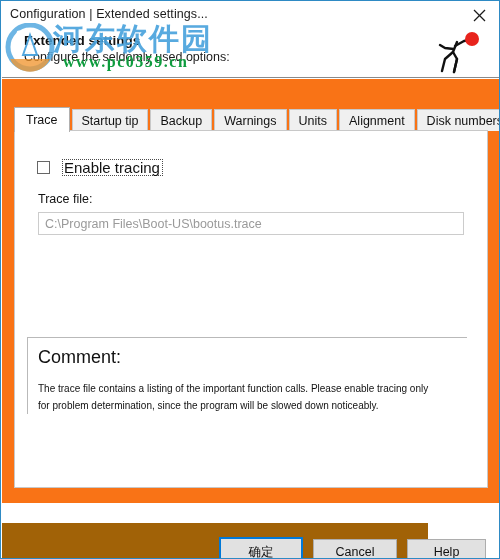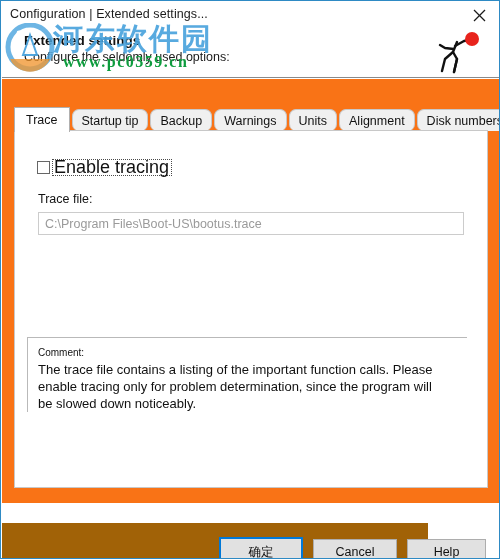--- a/index.html
+++ b/index.html
@@ -143,21 +143,21 @@
     font-size: 12.5px;
     color: #111111;
     background: #f0f0f0;
     border: 1px solid #c8c8c8;
     border-bottom: none;
     box-sizing: border-box;
     white-space: nowrap;
     cursor: pointer;
     position: relative;
   }
-  .tab + .tab { margin-left: 2px; border-radius: 7px; }
+  .tab + .tab { margin-left: 2px; }
   .tab.active {
     background: #ffffff;
     border-color: #b0b0b0;
     height: 25px;
     line-height: 24px;
     margin-bottom: -1px;
     z-index: 3;
     padding: 0 11px;
   }
 
@@ -184,23 +184,23 @@
   }
   #chk-box {
     width: 13px;
     height: 13px;
     border: 1px solid #666666;
     background: #ffffff;
     box-sizing: border-box;
     flex: none;
   }
   #chk-label {
-    font-size: 18px;
-    color: #111111;
-    margin-left: 2px;
+    font-size: 15px;
+    color: #111111;
+    margin-left: 12px;
     padding: 1px 2px 1px 1px;
     border: 1px dotted #4a4a4a;
     white-space: nowrap;
     line-height: 13px;
   }
 
   #tracefile-label {
     position: absolute;
     left: 23px;
     top: 61px;
@@ -227,26 +227,26 @@
     position: absolute;
     left: 12px;
     top: 206px;
     width: 440px;
     border-top: 1px solid #b9b9b9;
     border-left: 1px solid #b9b9b9;
     box-sizing: border-box;
     padding: 9px 0 0 10px;
   }
   #comment-title {
+    font-size: 18px;
+    color: #111111;
+    margin-bottom: 12px;
+  }
+  #comment-body {
     font-size: 10px;
-    color: #111111;
-    margin-bottom: 3px;
-  }
-  #comment-body {
-    font-size: 13px;
     color: #111111;
     line-height: 17px;
     width: 400px;
   }
 
   
   #footer {
     position: absolute;
     left: 1px;
     top: 522px;

